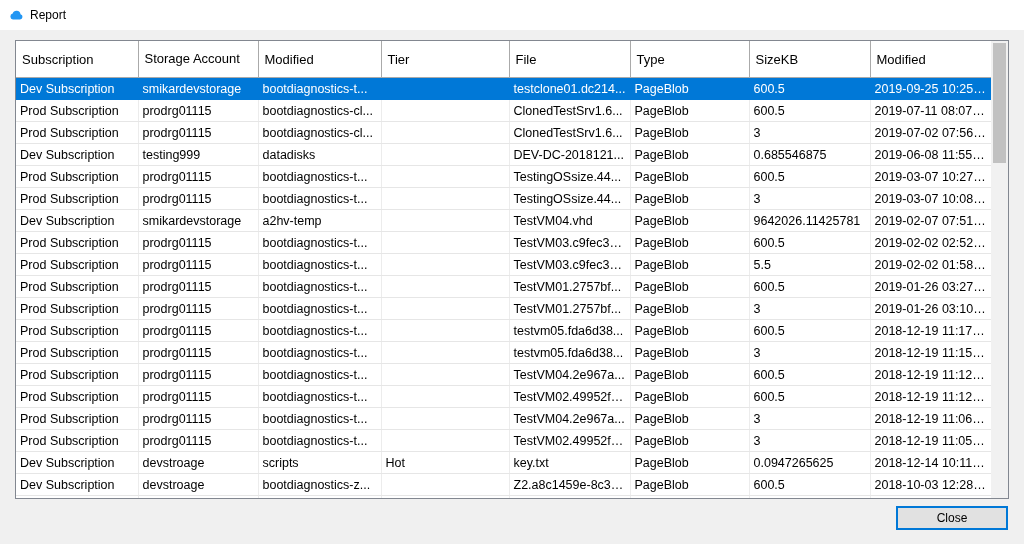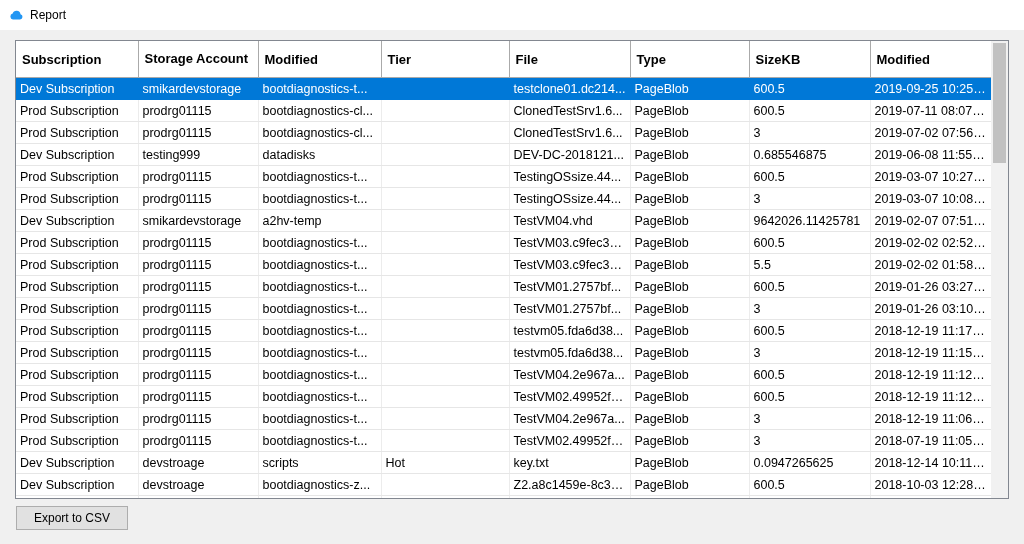--- a/index.html
+++ b/index.html
@@ -19,21 +19,21 @@
   .gridwrap{position:absolute;left:15px;top:10px;width:994px;height:459px;
     background:#fff;border:1px solid #828790;box-sizing:border-box}
   .gridinner{position:absolute;left:0;top:0;right:17px;bottom:0;overflow:hidden}
   .vsb{position:absolute;right:0;top:0;bottom:0;width:17px;background:#f1f1f1}
   .vsb-thumb{position:absolute;left:2px;right:2px;top:2px;height:120px;
     background:#c1c1c1}
   table{border-collapse:collapse;width:975px;table-layout:fixed}
   col.c0{width:122px}col.c1{width:120px}col.c2{width:123px}col.c3{width:128px}
   col.c4{width:121px}col.c5{width:119px}col.c6{width:121px}col.c7{width:121px}
   thead th{height:36px;background:#fff;border:1px solid #aaa;border-top:none;
-    font-weight:700;font-size:13px;text-align:left;padding:0 6px;color:#000;
+    font-weight:400;font-size:13px;text-align:left;padding:0 6px;color:#000;
     white-space:nowrap}
   thead th:first-child{border-left:none}
   thead th.wrap{white-space:normal;line-height:1.15}
   tbody td{height:21px;border:1px solid #e6e6e6;border-left:1px solid #ececec;
     border-right:1px solid #ececec;padding:0 4px;white-space:nowrap;
     overflow:hidden;text-overflow:ellipsis;font-size:12.5px;color:#000}
   tbody tr:first-child td{border-top:1px solid #aaa}
   tbody td:first-child{border-left:none}
   tbody tr.sel td{background:#0078d7;color:#fff;border-color:#0078d7}
   
@@ -248,21 +248,21 @@
               <td>2018-12-19 11:06:57</td>
             </tr>
             <tr>
               <td>Prod Subscription</td>
               <td>prodrg01115</td>
               <td>bootdiagnostics-t...</td>
               <td></td>
               <td>TestVM02.49952fb...</td>
               <td>PageBlob</td>
               <td>3</td>
-              <td>2018-07-19 11:05:03</td>
+              <td>2018-12-19 11:05:03</td>
             </tr>
             <tr>
               <td>Dev Subscription</td>
               <td>devstroage</td>
               <td>scripts</td>
               <td>Hot</td>
               <td>key.txt</td>
               <td>PageBlob</td>
               <td>0.0947265625</td>
               <td>2018-12-14 10:11:09</td>
@@ -288,14 +288,14 @@
               <td>2018-10-03 12:23:50</td>
             </tr>
           </tbody>
       </table>
     </div>
     <div class="vsb">
       <div class="vsb-thumb"></div>
     </div>
   </div>
 
-  <div class="btn export">Export to CSV</div>
+  <div class="btn close">Close</div>
 </div>
 
 </body></html>

